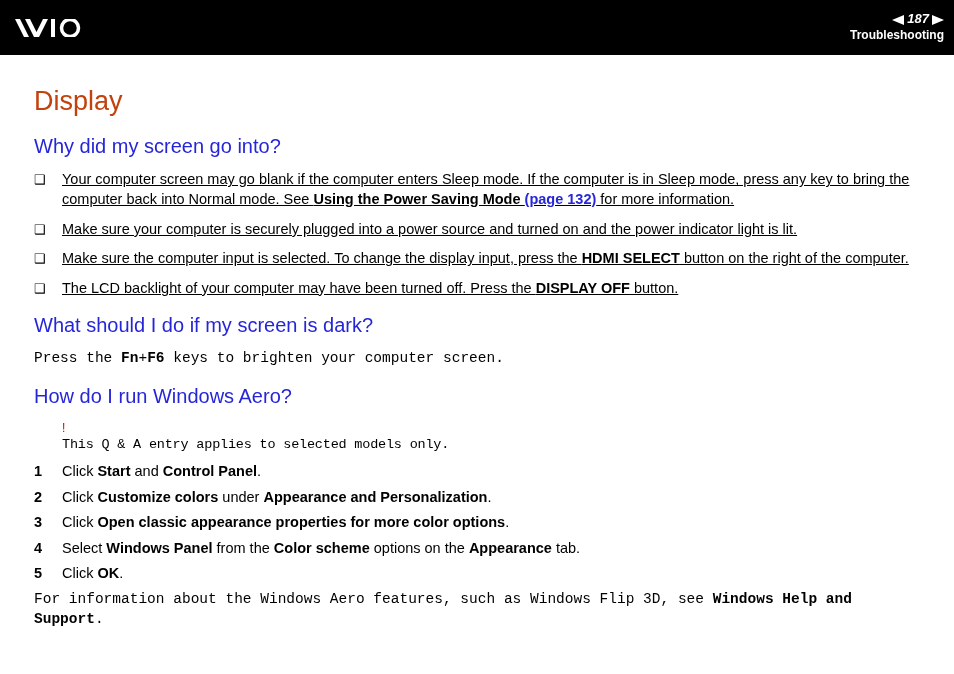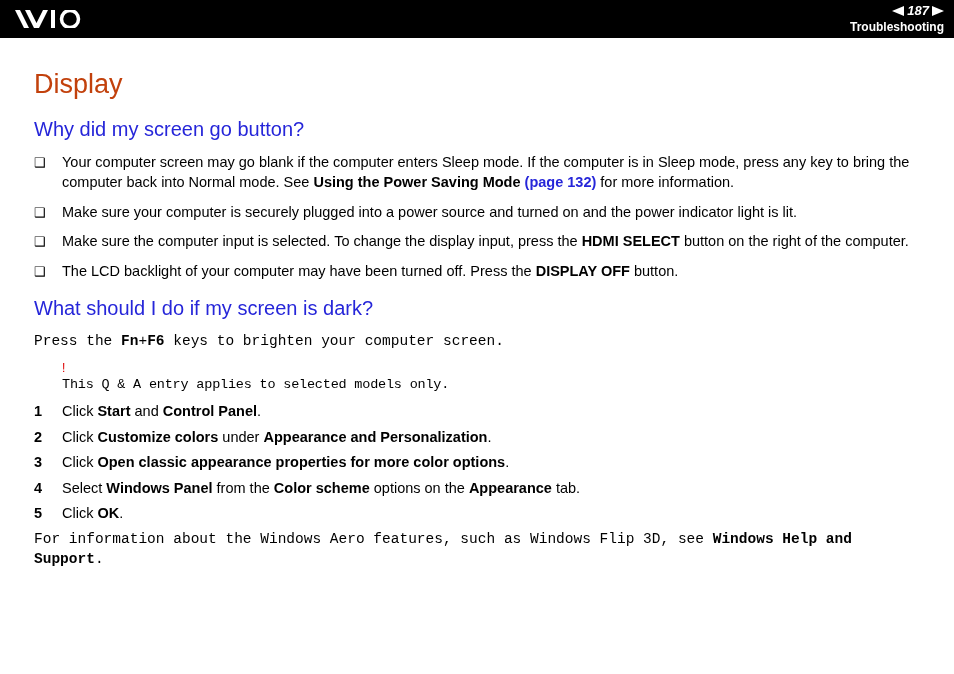--- a/index.html
+++ b/index.html
@@ -6,21 +6,21 @@
   body {
     font-family: Arial, Helvetica, sans-serif;
     width: 954px;
     height: 674px;
     background: #fff;
     overflow: hidden;
   }
   .header {
     background: #000;
     color: #fff;
-    height: 38px;
+    height: 55px;
     display: flex;
     align-items: center;
     justify-content: space-between;
     padding: 0 10px;
   }
   .logo {
     display: flex;
     align-items: center;
     gap: 2px;
     padding-left: 5px;
@@ -72,20 +72,21 @@
     margin-top: 14px;
   }
   ul.bullets {
     list-style: none;
     padding-left: 0;
   }
   ul.bullets li {
     position: relative;
     padding-left: 28px;
     margin-bottom: 10px;
+    text-decoration: underline;
   }
   ul.bullets li::before {
     content: "❑";
     position: absolute;
     left: 0;
     top: 1px;
     font-size: 13px;
   }
   ol.steps {
     list-style: none;
@@ -131,41 +132,42 @@
       <div class="arrow-right"></div>
     </div>
     <div>Troubleshooting</div>
   </div>
 </div>
 
 <div class="content">
 
   <h1>Display</h1>
 
-  <h2 class="blue">Why did my screen go button?</h2>
+  <h2 class="blue">Why did my screen go into?</h2>
   <ul class="bullets">
     <li>
       <span>Your computer screen may go blank if the computer enters Sleep mode. If the computer is in Sleep mode, press any key to bring the computer back into Normal mode. See </span><strong>Using the Power Saving Mode </strong><strong class="link">(page 132)</strong><span> for more information.</span>
     </li>
     <li>
       <span>Make sure your computer is securely plugged into a power source and turned on and the power indicator light is lit.</span>
     </li>
     <li>
       <span>Make sure the computer input is selected. To change the display input, press the </span><strong>HDMI SELECT</strong><span> button on the right of the computer.</span>
     </li>
     <li>
       <span>The LCD backlight of your computer may have been turned off. Press the </span><strong>DISPLAY OFF</strong><span> button.</span>
     </li>
   </ul>
 
   <h2 class="blue">What should I do if my screen is dark?</h2>
   <p class="para">
     <span>Press the </span><strong>Fn</strong><span>+</span><strong>F6</strong><span> keys to brighten your computer screen.</span>
   </p>
 
+  <h2 class="blue">How do I run Windows Aero?</h2>
   <div class="note-block">
     <span class="excl">!</span>
     <span class="note-text">This Q &amp; A entry applies to selected models only.</span>
   </div>
   <ol class="steps">
     <li>
       <span>Click </span><strong>Start</strong><span> and </span><strong>Control Panel</strong><span>.</span>
     </li>
     <li>
       <span>Click </span><strong>Customize colors</strong><span> under </span><strong>Appearance and Personalization</strong><span>.</span>

